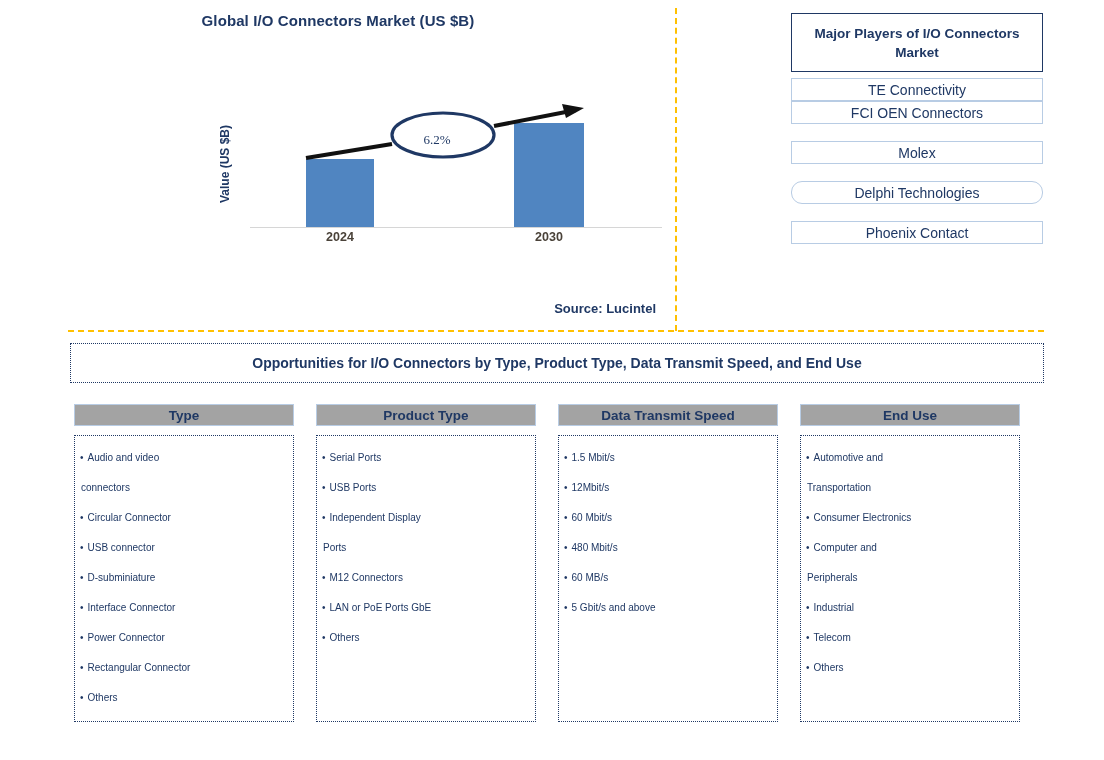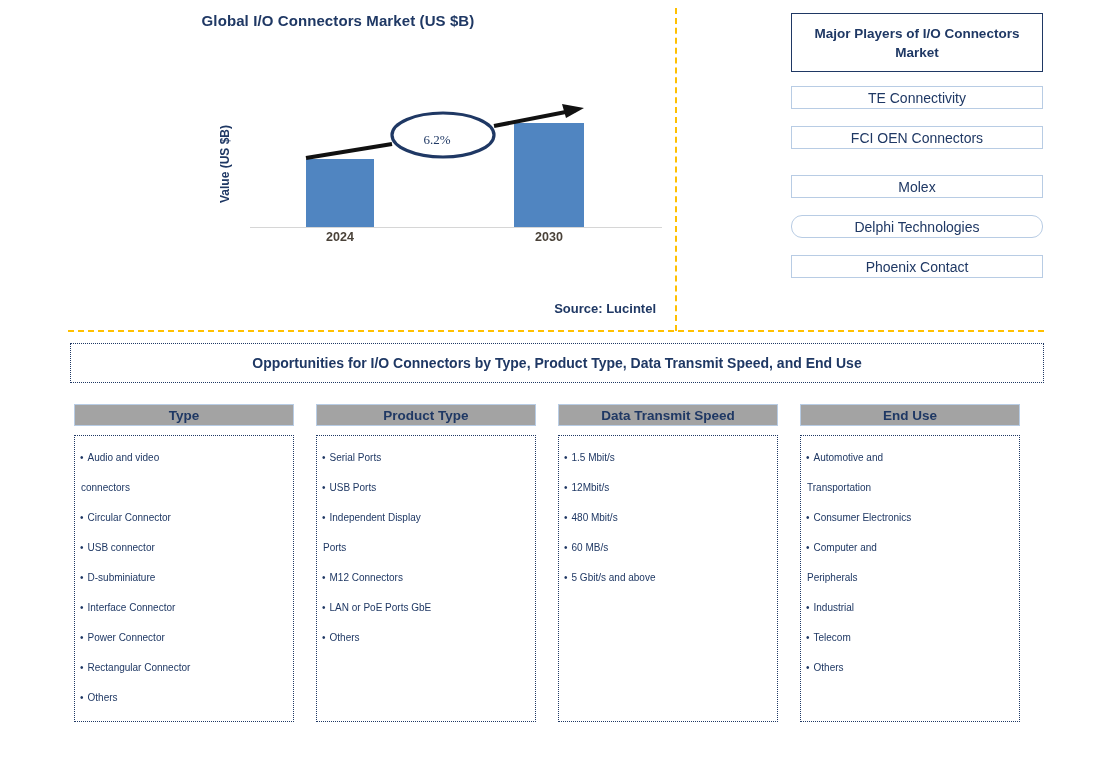--- a/index.html
+++ b/index.html
@@ -136,23 +136,23 @@
   .player-box {
     box-sizing: border-box;
     width: 252px; height: 23px;
     border: 1px solid #b8cce4;
     display: flex;
     align-items: center;
     justify-content: center;
     font-size: 14px;
     color: #1F3864;
   }
-  #player-0 { margin-top: 14px; }
-  #player-1 { margin-top: 17px; }
-  #player-2 { margin-top: 26px; }
+  #player-0 { margin-top: 6px; }
+  #player-1 { }
+  #player-2 { margin-top: 17px; }
   #player-3 { margin-top: 17px; border-radius: 11px; }
   #player-4 { margin-top: 17px; }
 
   
   #opportunities-banner {
     position: absolute;
     left: 70px; top: 343px;
     box-sizing: border-box;
     width: 974px; height: 40px;
     border: 1.5px dotted #1F3864;
@@ -271,20 +271,21 @@
       <div class="list-item"><span class="bullet">•</span><span>LAN or PoE Ports GbE</span></div>
       <div class="list-item"><span class="bullet">•</span><span>Others</span></div>
     </div>
   </div>
 
   <div class="column">
     <div class="column-header">Data Transmit Speed</div>
     <div class="column-list">
       <div class="list-item"><span class="bullet">•</span><span>1.5 Mbit/s</span></div>
       <div class="list-item"><span class="bullet">•</span><span>12Mbit/s</span></div>
+      <div class="list-item"><span class="bullet">•</span><span>60 Mbit/s</span></div>
       <div class="list-item"><span class="bullet">•</span><span>480 Mbit/s</span></div>
       <div class="list-item"><span class="bullet">•</span><span>60 MB/s</span></div>
       <div class="list-item"><span class="bullet">•</span><span>5 Gbit/s and above</span></div>
     </div>
   </div>
 
   <div class="column">
     <div class="column-header">End Use</div>
     <div class="column-list">
       <div class="list-item"><span class="bullet">•</span><span>Automotive and

